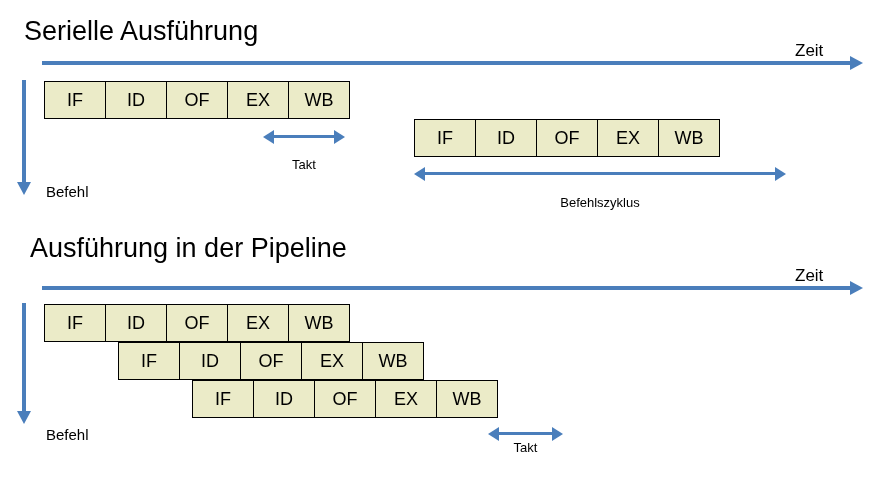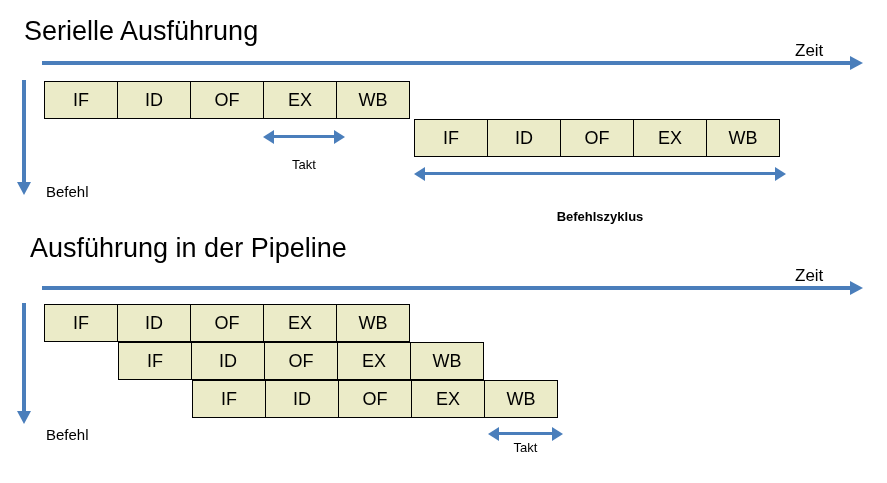--- a/index.html
+++ b/index.html
@@ -67,21 +67,21 @@
     border-top: 13px solid #4a7ebb;
   }
 
   
   .stage-row {
     position: absolute;
     display: flex;
     height: 38px;
   }
   .stage-cell {
-    width: 74px;
+    width: 62px;
     height: 38px;
     box-sizing: border-box;
     background: #ebebc8;
     border: 1px solid #000000;
     margin-left: -1px;
     margin-top: -1px;
     display: flex;
     align-items: center;
     justify-content: center;
     font-size: 18px;
@@ -175,21 +175,21 @@
       <div class="bar"></div>
       <div class="head-right"></div>
     </div>
     <div class="measure-label" style="left:263px; top:158px; width:82px;">Takt</div>
 
     <div class="dbl-arrow" style="left:414px; top:167px; width:372px;">
       <div class="head-left"></div>
       <div class="bar"></div>
       <div class="head-right"></div>
     </div>
-    <div class="measure-label" style="left:414px; top:210px; width:372px;font-weight:bold;">Befehlszyklus</div>
+    <div class="measure-label" style="left:414px; top:196px; width:372px;">Befehlszyklus</div>
   </div>
 
   <div>
 
     <div class="section-title" style="left:30px; top:235px;">Ausführung in der Pipeline</div>
 
     <div class="time-axis" style="left:42px; top:286px; width:810px;"></div>
     <div class="time-axis-head" style="left:850px; top:281px;"></div>
     <div class="axis-label" style="left:795px; top:255px;">Zeit</div>
 

